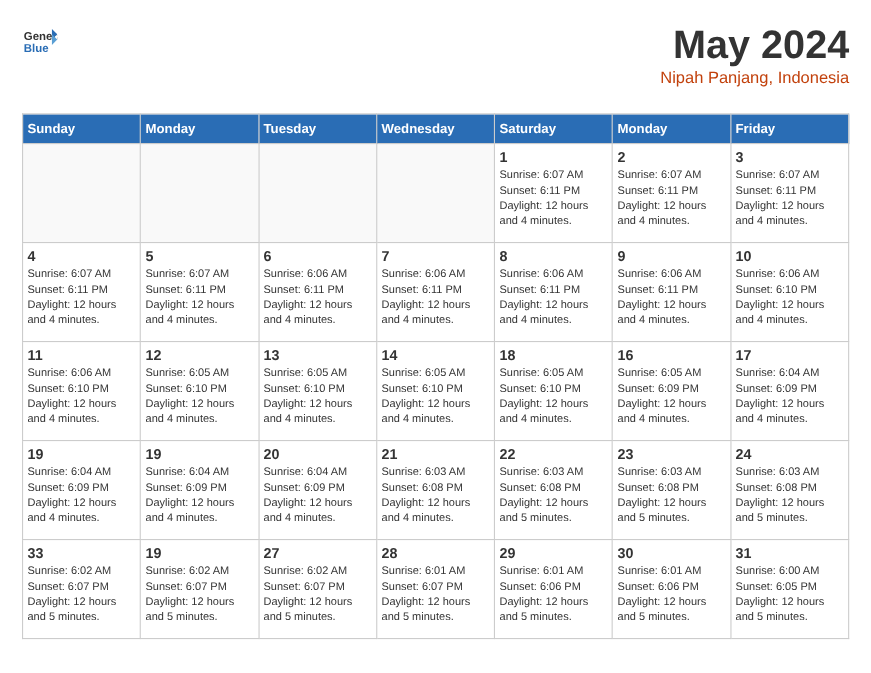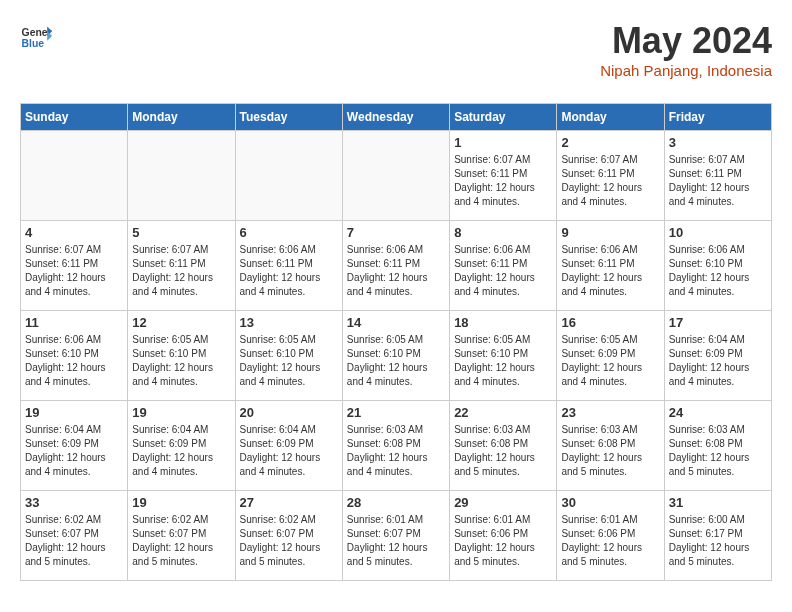--- a/index.html
+++ b/index.html
@@ -296,18 +296,18 @@
         </td>
         <td>
           <div class="day-num">30</div>
           <div class="day-info">Sunrise: 6:01 AM
 Sunset: 6:06 PM
 Daylight: 12 hours and 5 minutes.</div>
         </td>
         <td>
           <div class="day-num">31</div>
           <div class="day-info">Sunrise: 6:00 AM
-Sunset: 6:17 PM
+Sunset: 6:05 PM
 Daylight: 12 hours and 5 minutes.</div>
         </td>
       </tr>
     </tbody>
 </table>
 
 </body></html>

